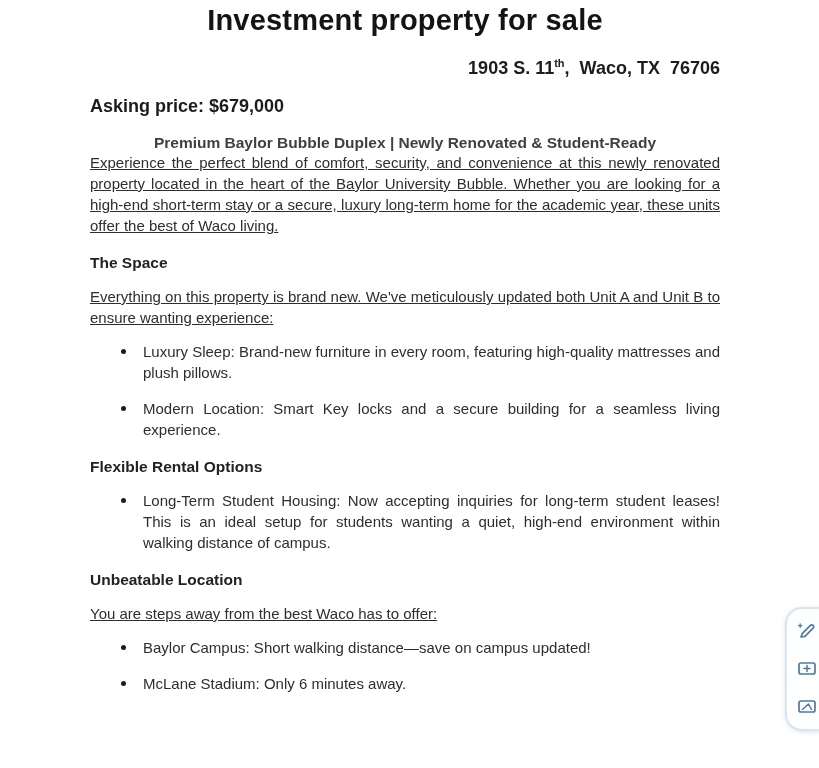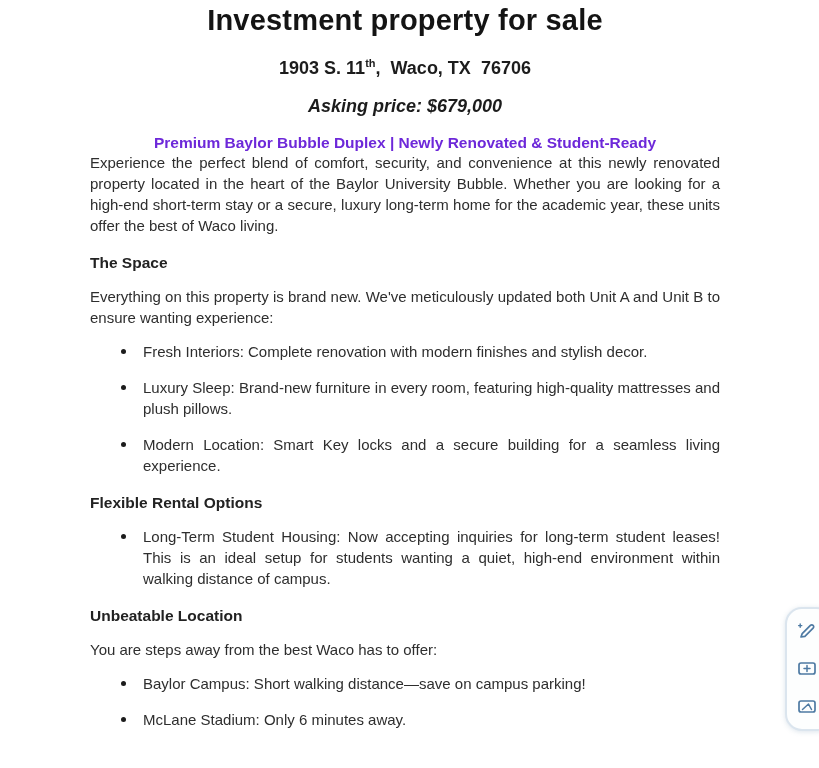--- a/index.html
+++ b/index.html
@@ -24,51 +24,51 @@
     font-weight: bold;
     color: #141414;
     text-align: center;
     margin: 2px 0 0 0;
     letter-spacing: 0.2px;
   }
   .address-line {
     font-size: 18px;
     font-weight: bold;
     color: #1c1c1c;
-    text-align: center;
+    text-align: right;
     margin-top: 21px;
     white-space: pre-wrap;
   }
   .address-line sup {
     font-size: 11px;
     vertical-align: super;
     line-height: 0;
   }
   .asking-price {
     font-size: 18px;
     font-weight: bold;
     color: #1c1c1c;
-    text-align: center;
+    text-align: left;
     margin-top: 17px;
-    font-style: italic;
   }
   .tagline {
     font-size: 15.5px;
     font-weight: bold;
-    color: #6d28d9;
+    color: #404040;
     text-align: center;
     margin-top: 17px;
   }
   .body-text {
     font-size: 15px;
     line-height: 21px;
     text-align: justify;
   }
   p.para {
     margin: 0 0 13px 0;
+    text-decoration: underline;
   }
   .intro {
     margin-top: 14px;
   }
   h3.section-heading {
     font-size: 15.5px;
     font-weight: bold;
     color: #222222;
     margin: 16px 0 13px 0;
     text-align: left;
@@ -141,34 +141,33 @@
 
   <div class="tagline">Premium Baylor Bubble Duplex | Newly Renovated &amp; Student-Ready</div>
 
   <div class="body-text">
 
     <p class="para intro">Experience the perfect blend of comfort, security, and convenience at this newly renovated property located in the heart of the Baylor University Bubble. Whether you are looking for a high-end short-term stay or a secure, luxury long-term home for the academic year, these units offer the best of Waco living.</p>
 
     <h3 class="section-heading">The Space</h3>
     <p class="para">Everything on this property is brand new. We've meticulously updated both Unit A and Unit B to ensure wanting experience:</p>
     <ul class="bullets">
-      <li>Fresh Interiors: Complete renovation with modern finishes and stylish decor.</li>
       <li>Luxury Sleep: Brand-new furniture in every room, featuring high-quality mattresses and plush pillows.</li>
       <li>Modern Location: Smart Key locks and a secure building for a seamless living experience.</li>
     </ul>
 
     <h3 class="section-heading">Flexible Rental Options</h3>
     <ul class="bullets">
       <li>Long-Term Student Housing: Now accepting inquiries for long-term student leases! This is an ideal setup for students wanting a quiet, high-end environment within walking distance of campus.</li>
     </ul>
 
     <h3 class="section-heading">Unbeatable Location</h3>
     <p class="para">You are steps away from the best Waco has to offer:</p>
     <ul class="bullets">
-      <li>Baylor Campus: Short walking distance—save on campus parking!</li>
+      <li>Baylor Campus: Short walking distance—save on campus updated!</li>
       <li>McLane Stadium: Only 6 minutes away.</li>
 
     </ul>
 
   </div>
 
   <div class="float-panel">
     <button class="tool-btn" title="">
       <svg width="20" height="20" viewBox="0 0 20 20" fill="none" stroke="#4e7aa3" stroke-width="1.7" stroke-linecap="round" stroke-linejoin="round">
         <path d="M4 16 L5.2 12.6 L13.4 4.4 C14.2 3.6 15.4 3.6 16.1 4.4 C16.9 5.1 16.9 6.3 16.1 7.1 L7.9 15.3 Z"></path>

